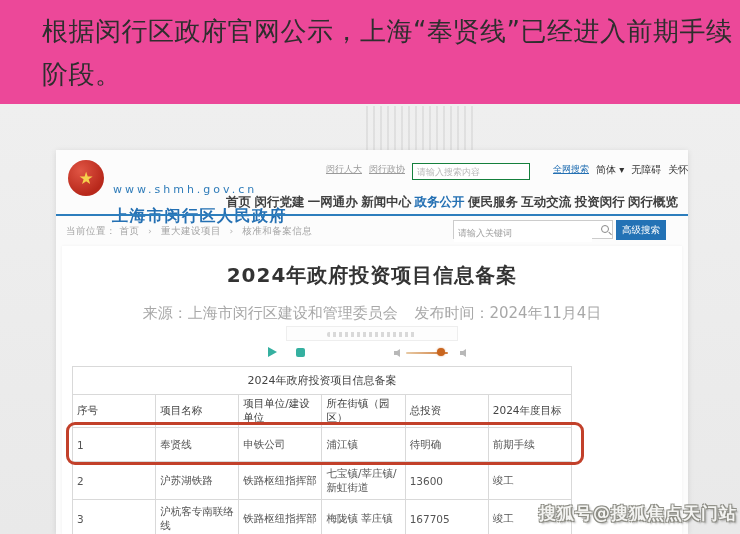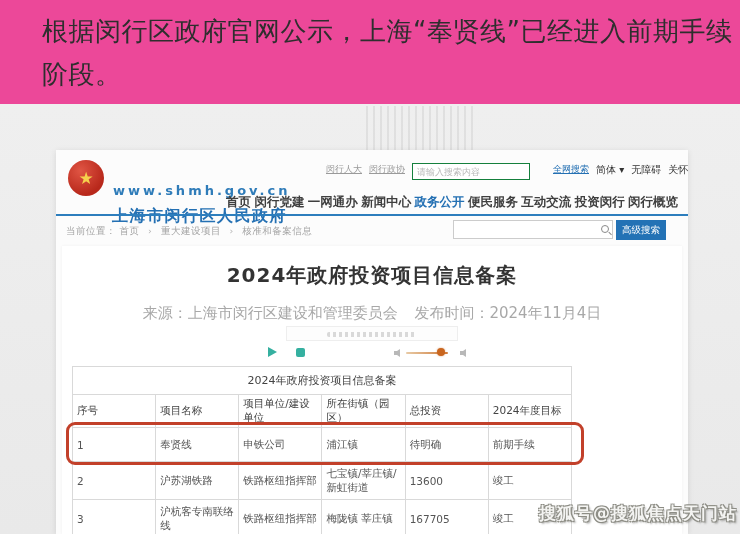--- a/index.html
+++ b/index.html
@@ -19,21 +19,21 @@
   
   .card { position:absolute; left:56px; top:46px; width:632px; height:384px;
           background:#fcfcfc; box-shadow:0 1px 6px rgba(0,0,0,.10); overflow:hidden; }
 
   
   .emblem { position:absolute; left:12px; top:10px; width:36px; height:36px; border-radius:50%;
             background:radial-gradient(circle at 35% 30%, #e05544, #b8281b 70%);
             color:#f6d04c; font-size:17px; line-height:36px; text-align:center; }
   .logo-name { position:absolute; left:56px; top:12px; font-size:16px; font-weight:bold;
                color:#2470b3; letter-spacing:1.5px;margin-top:44px; }
-  .logo-url  { position:absolute; left:57px; top:33px; font-size:13px; font-weight:bold;
+  .logo-url  { position:absolute; left:57px; top:33px; font-size:11px; font-weight:normal;
                color:#2f7cb9; letter-spacing:3px; }
 
   .utility { position:absolute; left:270px; top:13px; right:8px; display:flex; align-items:flex-start;
              gap:7px; font-size:9px; color:#9a9a9a; white-space:nowrap; }
   .utility .ulink { color:#9a9a9a; }
   .u-search { width:118px; height:17px; border:1px solid #15803d; background:#fff;
               font-size:9px; color:#555; padding:0 4px; outline:none; }
   .u-search::placeholder { color:#b9b9b9; }
   .u-allnet { color:#2470b3;margin-left:16px; }
   .u-strong { color:#333; font-weight:normal; font-size:10px; }
@@ -150,20 +150,21 @@
 
       <div class="crumb">
         <span>当前位置：</span>
         <a href="#">首页</a>
         <span class="sep">›</span>
         <a href="#">重大建设项目</a>
         <span class="sep">›</span>
         <a href="#">核准和备案信息</a>
       </div>
       <div class="kw-wrap">
+        <input class="kw-input" placeholder="请输入关键词" style="">
         <span class="mag"></span>
       </div>
       <button class="adv-btn">高级搜索</button>
 
       <div class="content">
         <div class="a-title">2024年政府投资项目信息备案</div>
         <div class="a-meta">
           <span>来源：上海市闵行区建设和管理委员会</span>
           <span>发布时间：2024年11月4日</span>
         </div>

